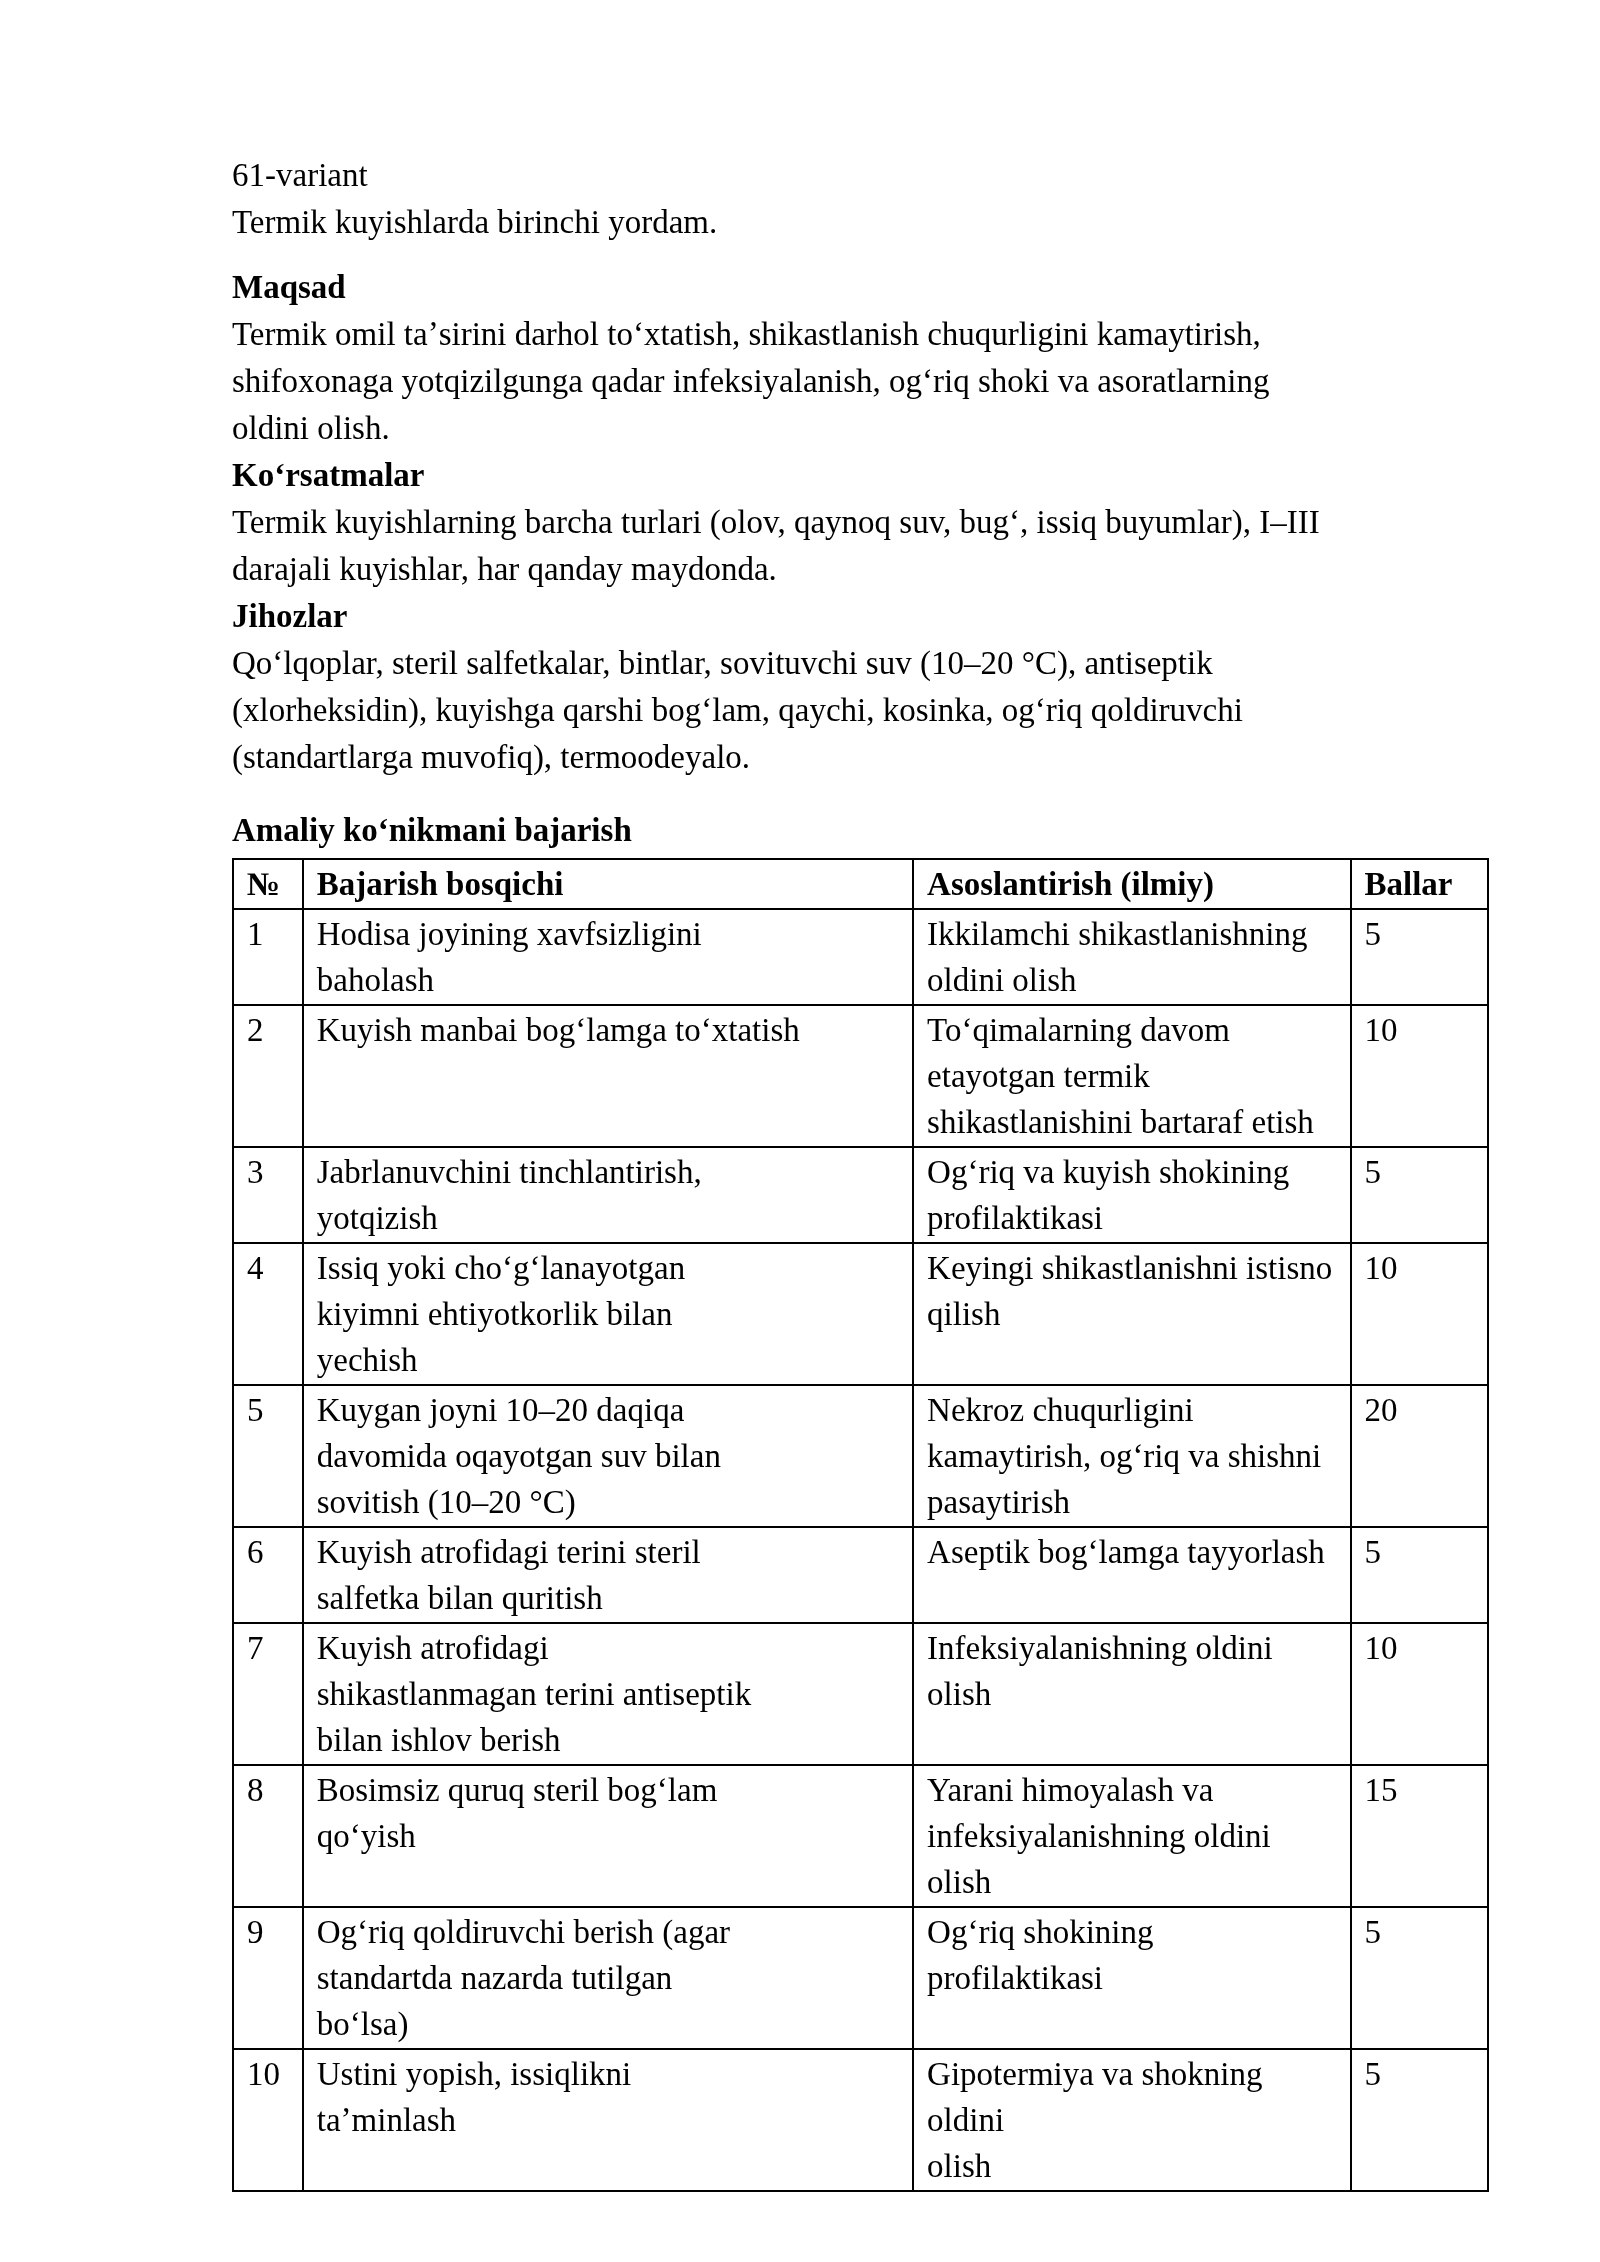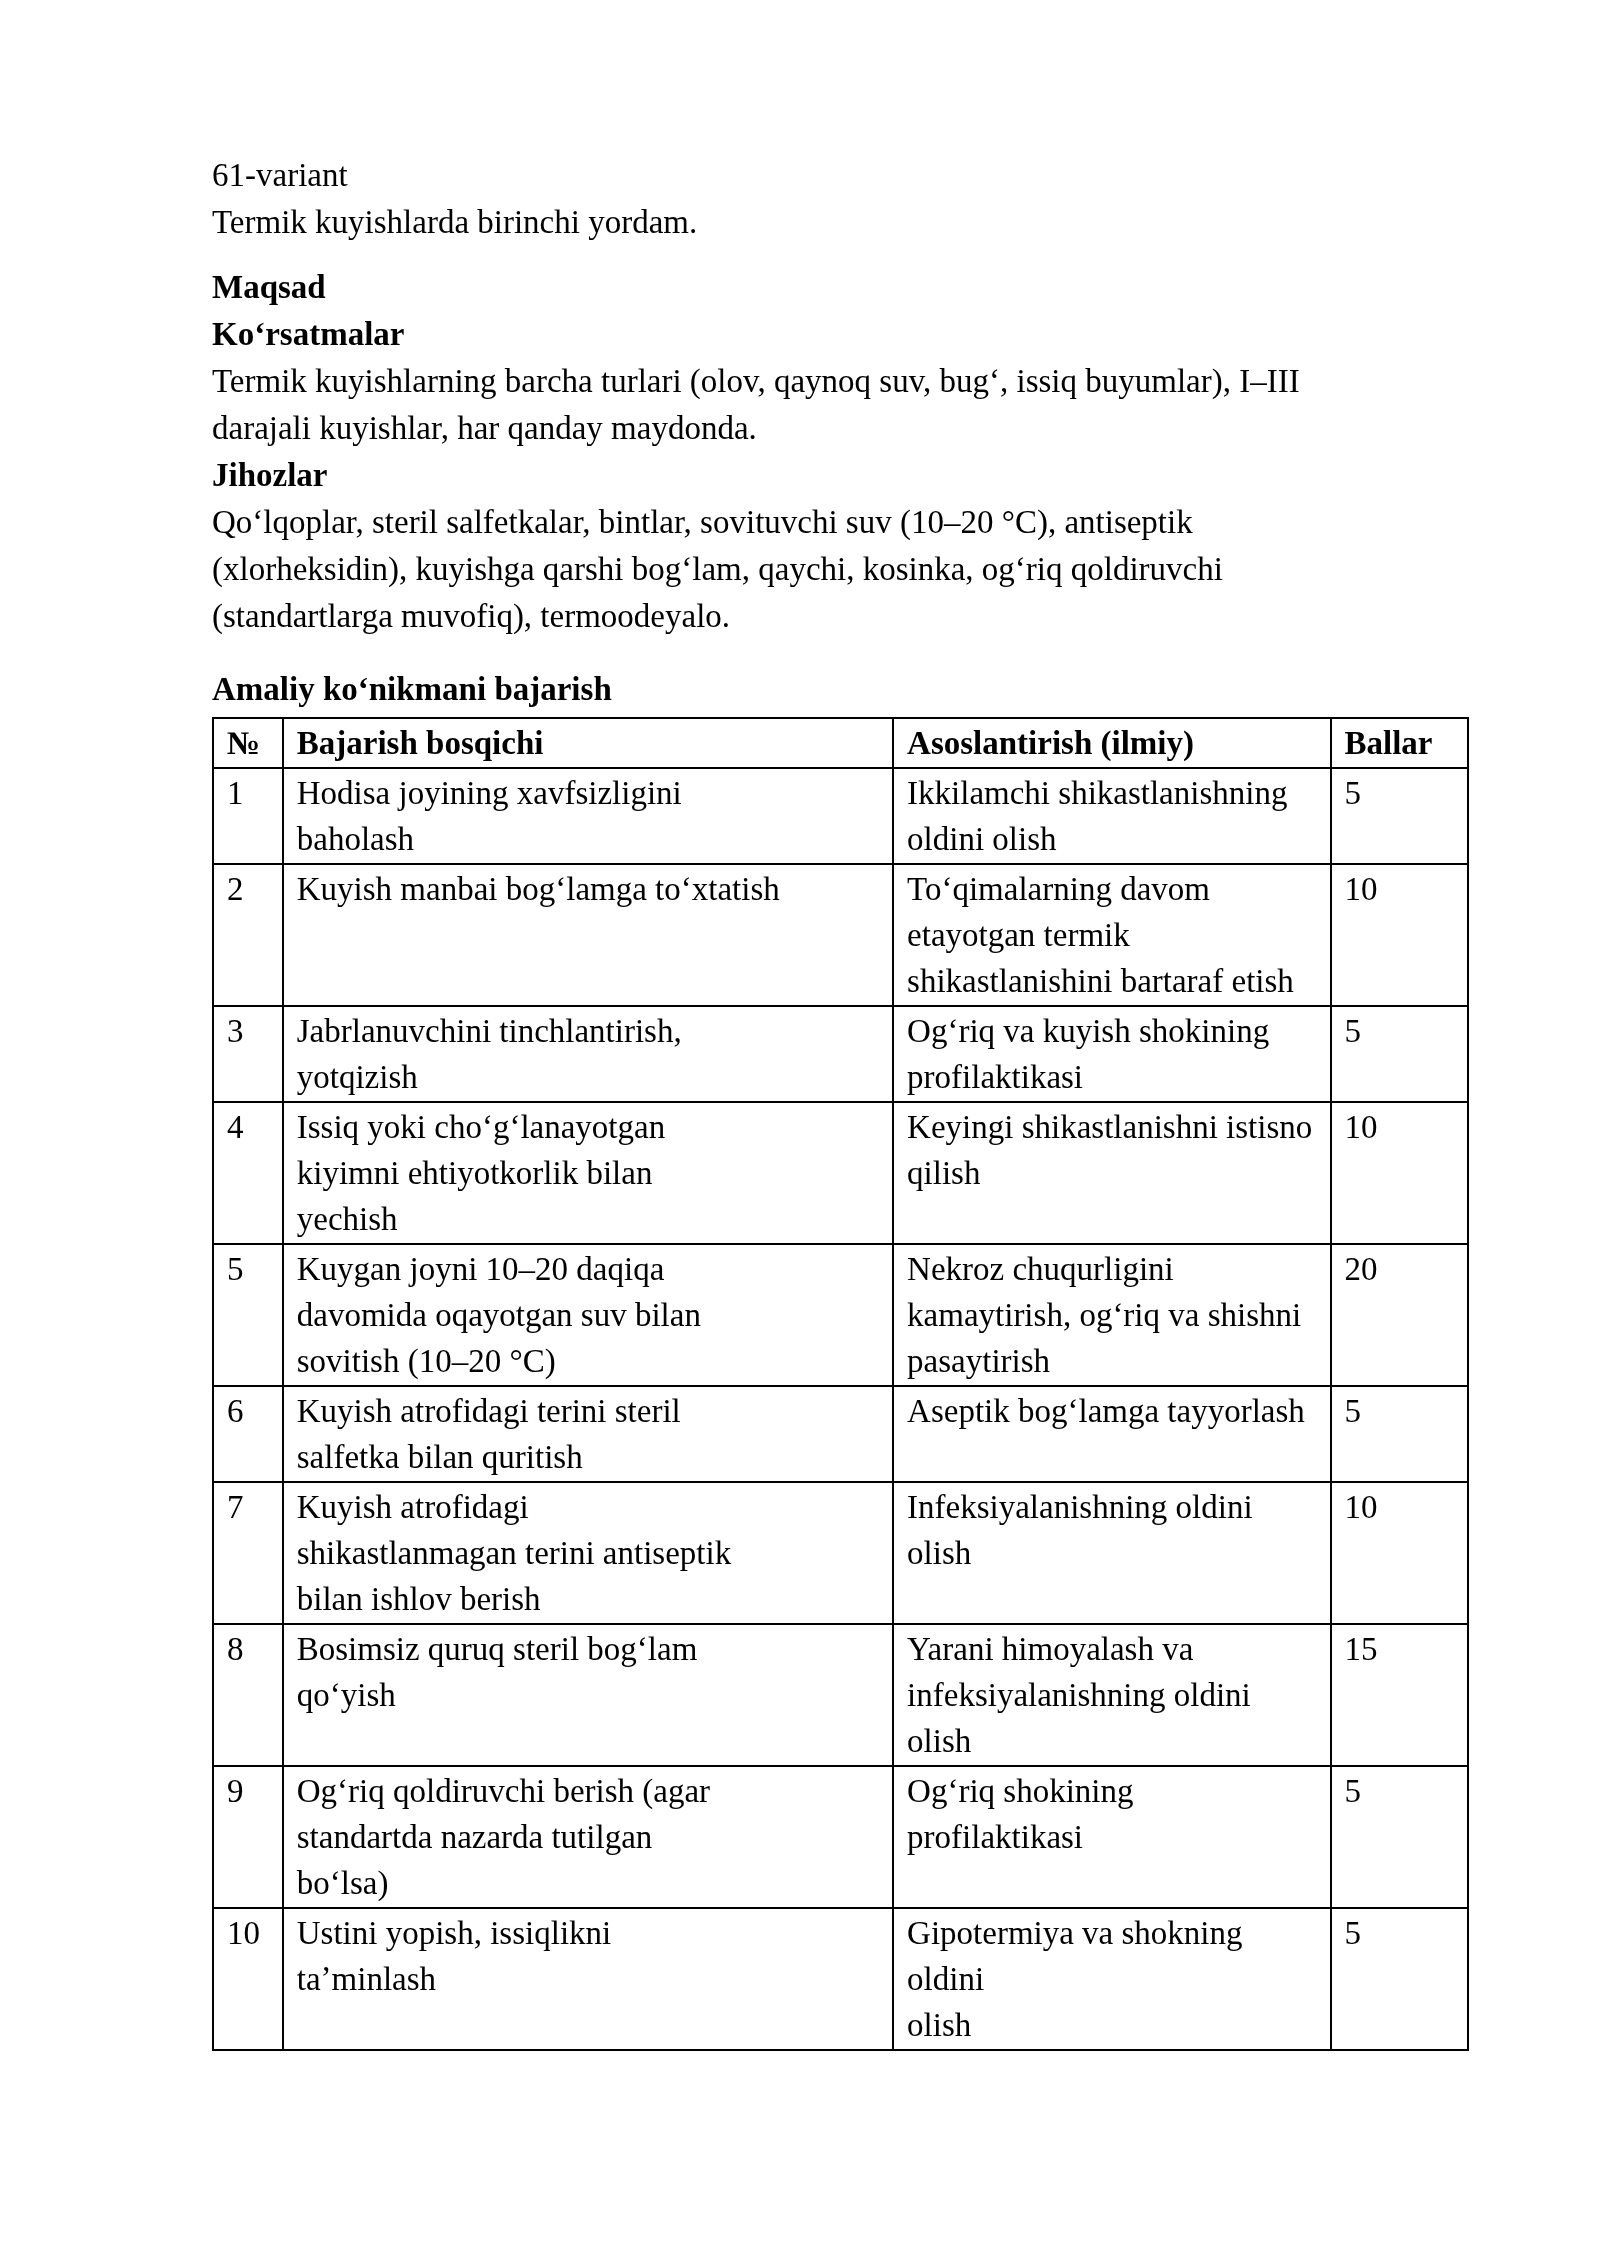--- a/index.html
+++ b/index.html
@@ -9,21 +9,21 @@
   }
   body {
     width: 1600px;
     height: 2262px;
     position: relative;
     color: #000000;
     font-family: "Liberation Serif", serif;
   }
   .page {
     position: absolute;
-    left: 212px;
+    left: 232px;
     top: 152px;
     width: 1262px;
     font-size: 33px;
     line-height: 47px;
   }
   .line { white-space: pre; }
   .heading { font-weight: bold; }
   .h-maqsad { margin-top: 18px; }
   .para { white-space: pre-line; }
   .h-amaliy { margin-top: 26px; }
@@ -51,20 +51,23 @@
   th.c-num, td.c-num { text-align: center; padding-left: 2px; padding-right: 2px; }
 </style>
 </head>
 <body>
 
 <div class="page">
   <div class="line">61-variant</div>
   <div class="line">Termik kuyishlarda birinchi yordam.</div>
 
   <div class="heading h-maqsad">Maqsad</div>
+  <div class="para">Termik omil taʼsirini darhol toʻxtatish, shikastlanish chuqurligini kamaytirish,
+shifoxonaga yotqizilgunga qadar infeksiyalanish, ogʻriq shoki va asoratlarning
+oldini olish.</div>
 
   <div class="heading">Koʻrsatmalar</div>
   <div class="para">Termik kuyishlarning barcha turlari (olov, qaynoq suv, bugʻ, issiq buyumlar), I–III
 darajali kuyishlar, har qanday maydonda.</div>
 
   <div class="heading">Jihozlar</div>
   <div class="para">Qoʻlqoplar, steril salfetkalar, bintlar, sovituvchi suv (10–20 °C), antiseptik
 (xlorheksidin), kuyishga qarshi bogʻlam, qaychi, kosinka, ogʻriq qoldiruvchi
 (standartlarga muvofiq), termoodeyalo.</div>
 

